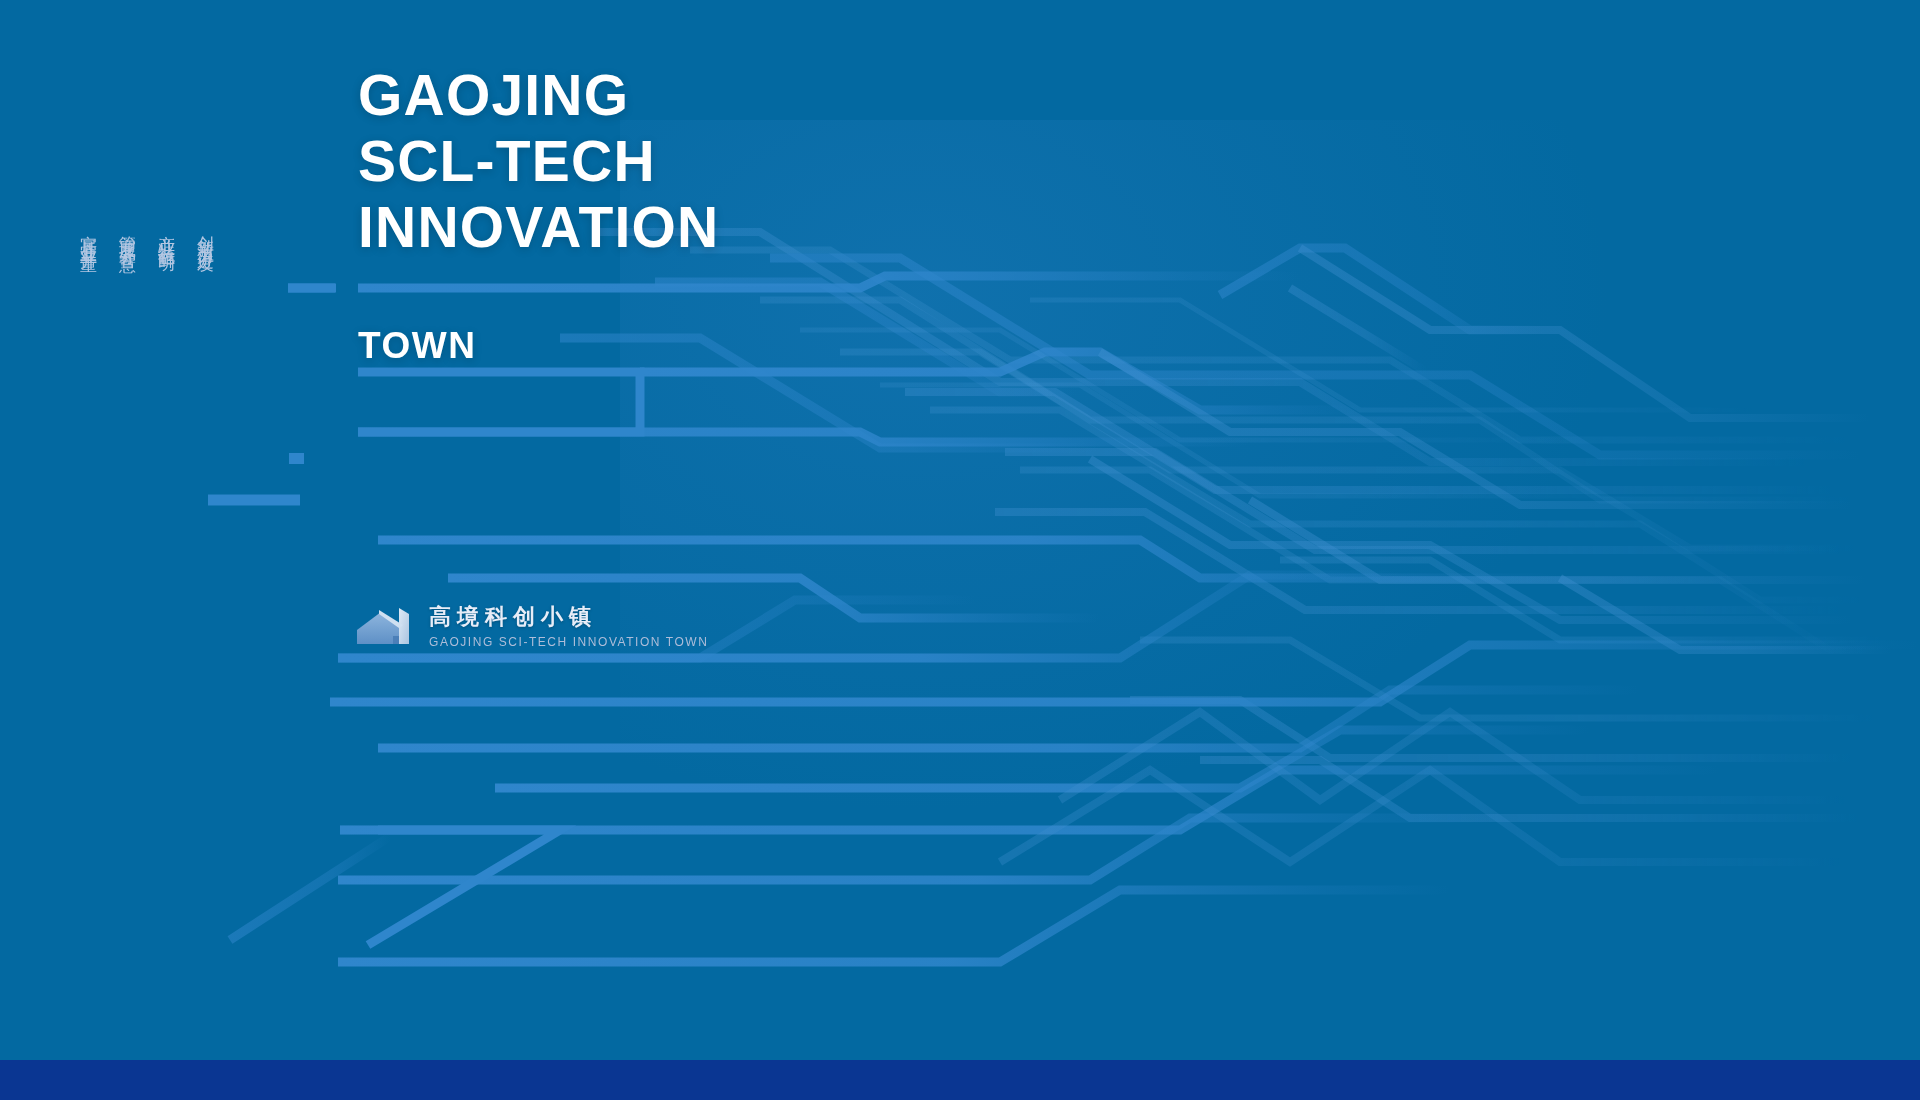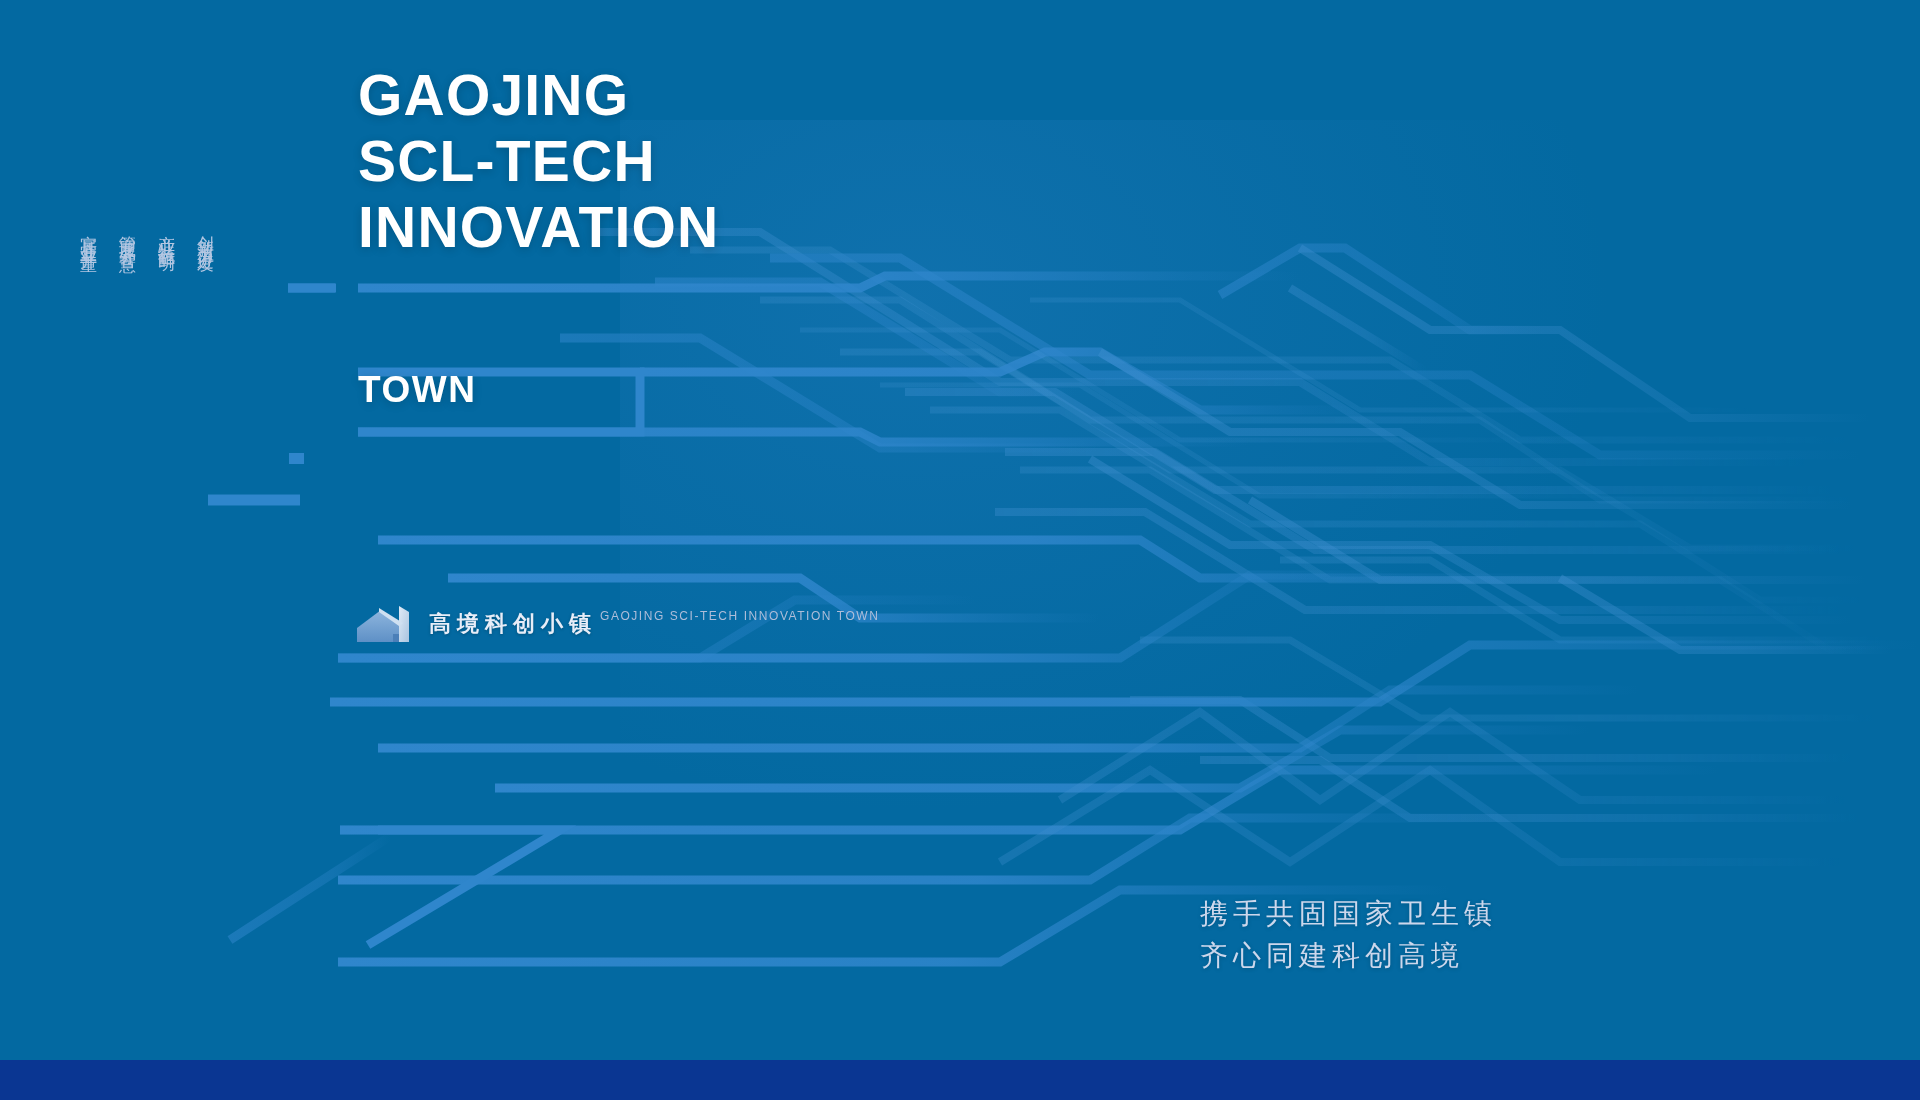--- a/index.html
+++ b/index.html
@@ -41,21 +41,20 @@
     text-shadow:0 2px 10px rgba(0,0,0,.18);
     white-space:pre-line;
   }
   #subhead {
     position:absolute; left:358px; top:325px;
     color:#ffffff;
     font-weight:bold;
     font-size:37px;
     letter-spacing:1.5px;
     text-shadow:0 2px 10px rgba(0,0,0,.18);
-    margin-top:44px;
   }
 
   
   #vmotto {
     position:absolute; left:78px; top:222px;
     display:flex; flex-direction:row-reverse;
     gap:16px;
   }
   .vline {
     writing-mode:vertical-rl;
@@ -66,21 +65,21 @@
     font-family:"DejaVu Sans","Liberation Sans",sans-serif;
     opacity:.92;
   }
 
   
   #logo {
     position:absolute; left:355px; top:602px;
     display:flex; align-items:center; gap:12px;
   }
   #logo-mark { width:62px; height:44px; display:block; }
-  #logo-text { display:flex; flex-direction:row; gap:3px; }
+  #logo-text { display:flex; flex-direction:column; gap:3px; }
   #logo-cn {
     color:#e7edf8; font-size:22px; font-weight:bold;
     letter-spacing:6px;
     font-family:"DejaVu Sans","Liberation Sans",sans-serif;
     text-shadow:0 1px 3px rgba(0,0,0,.25);
   }
   #logo-en {
     color:#aebdd9; font-size:12px; letter-spacing:1.55px;
     font-family:"Liberation Sans",sans-serif;
   }
@@ -269,16 +268,14 @@
       <path d="M24,6 L48,21 L44,24 L24,10 Z" fill="#cfe0f1"></path>
 
       <path d="M38,32 L44,32 L44,40 L38,40 Z" fill="#4b7fb8"></path>
     </svg>
     <div id="logo-text">
       <div id="logo-cn">高境科创小镇</div>
       <div id="logo-en">GAOJING SCI-TECH INNOVATION TOWN</div>
     </div>
   </div>
 
-  <div id="slogan">携手共固国家卫生镇
-齐心同建科创高境</div>
 
 </div>
 
 </body></html>

